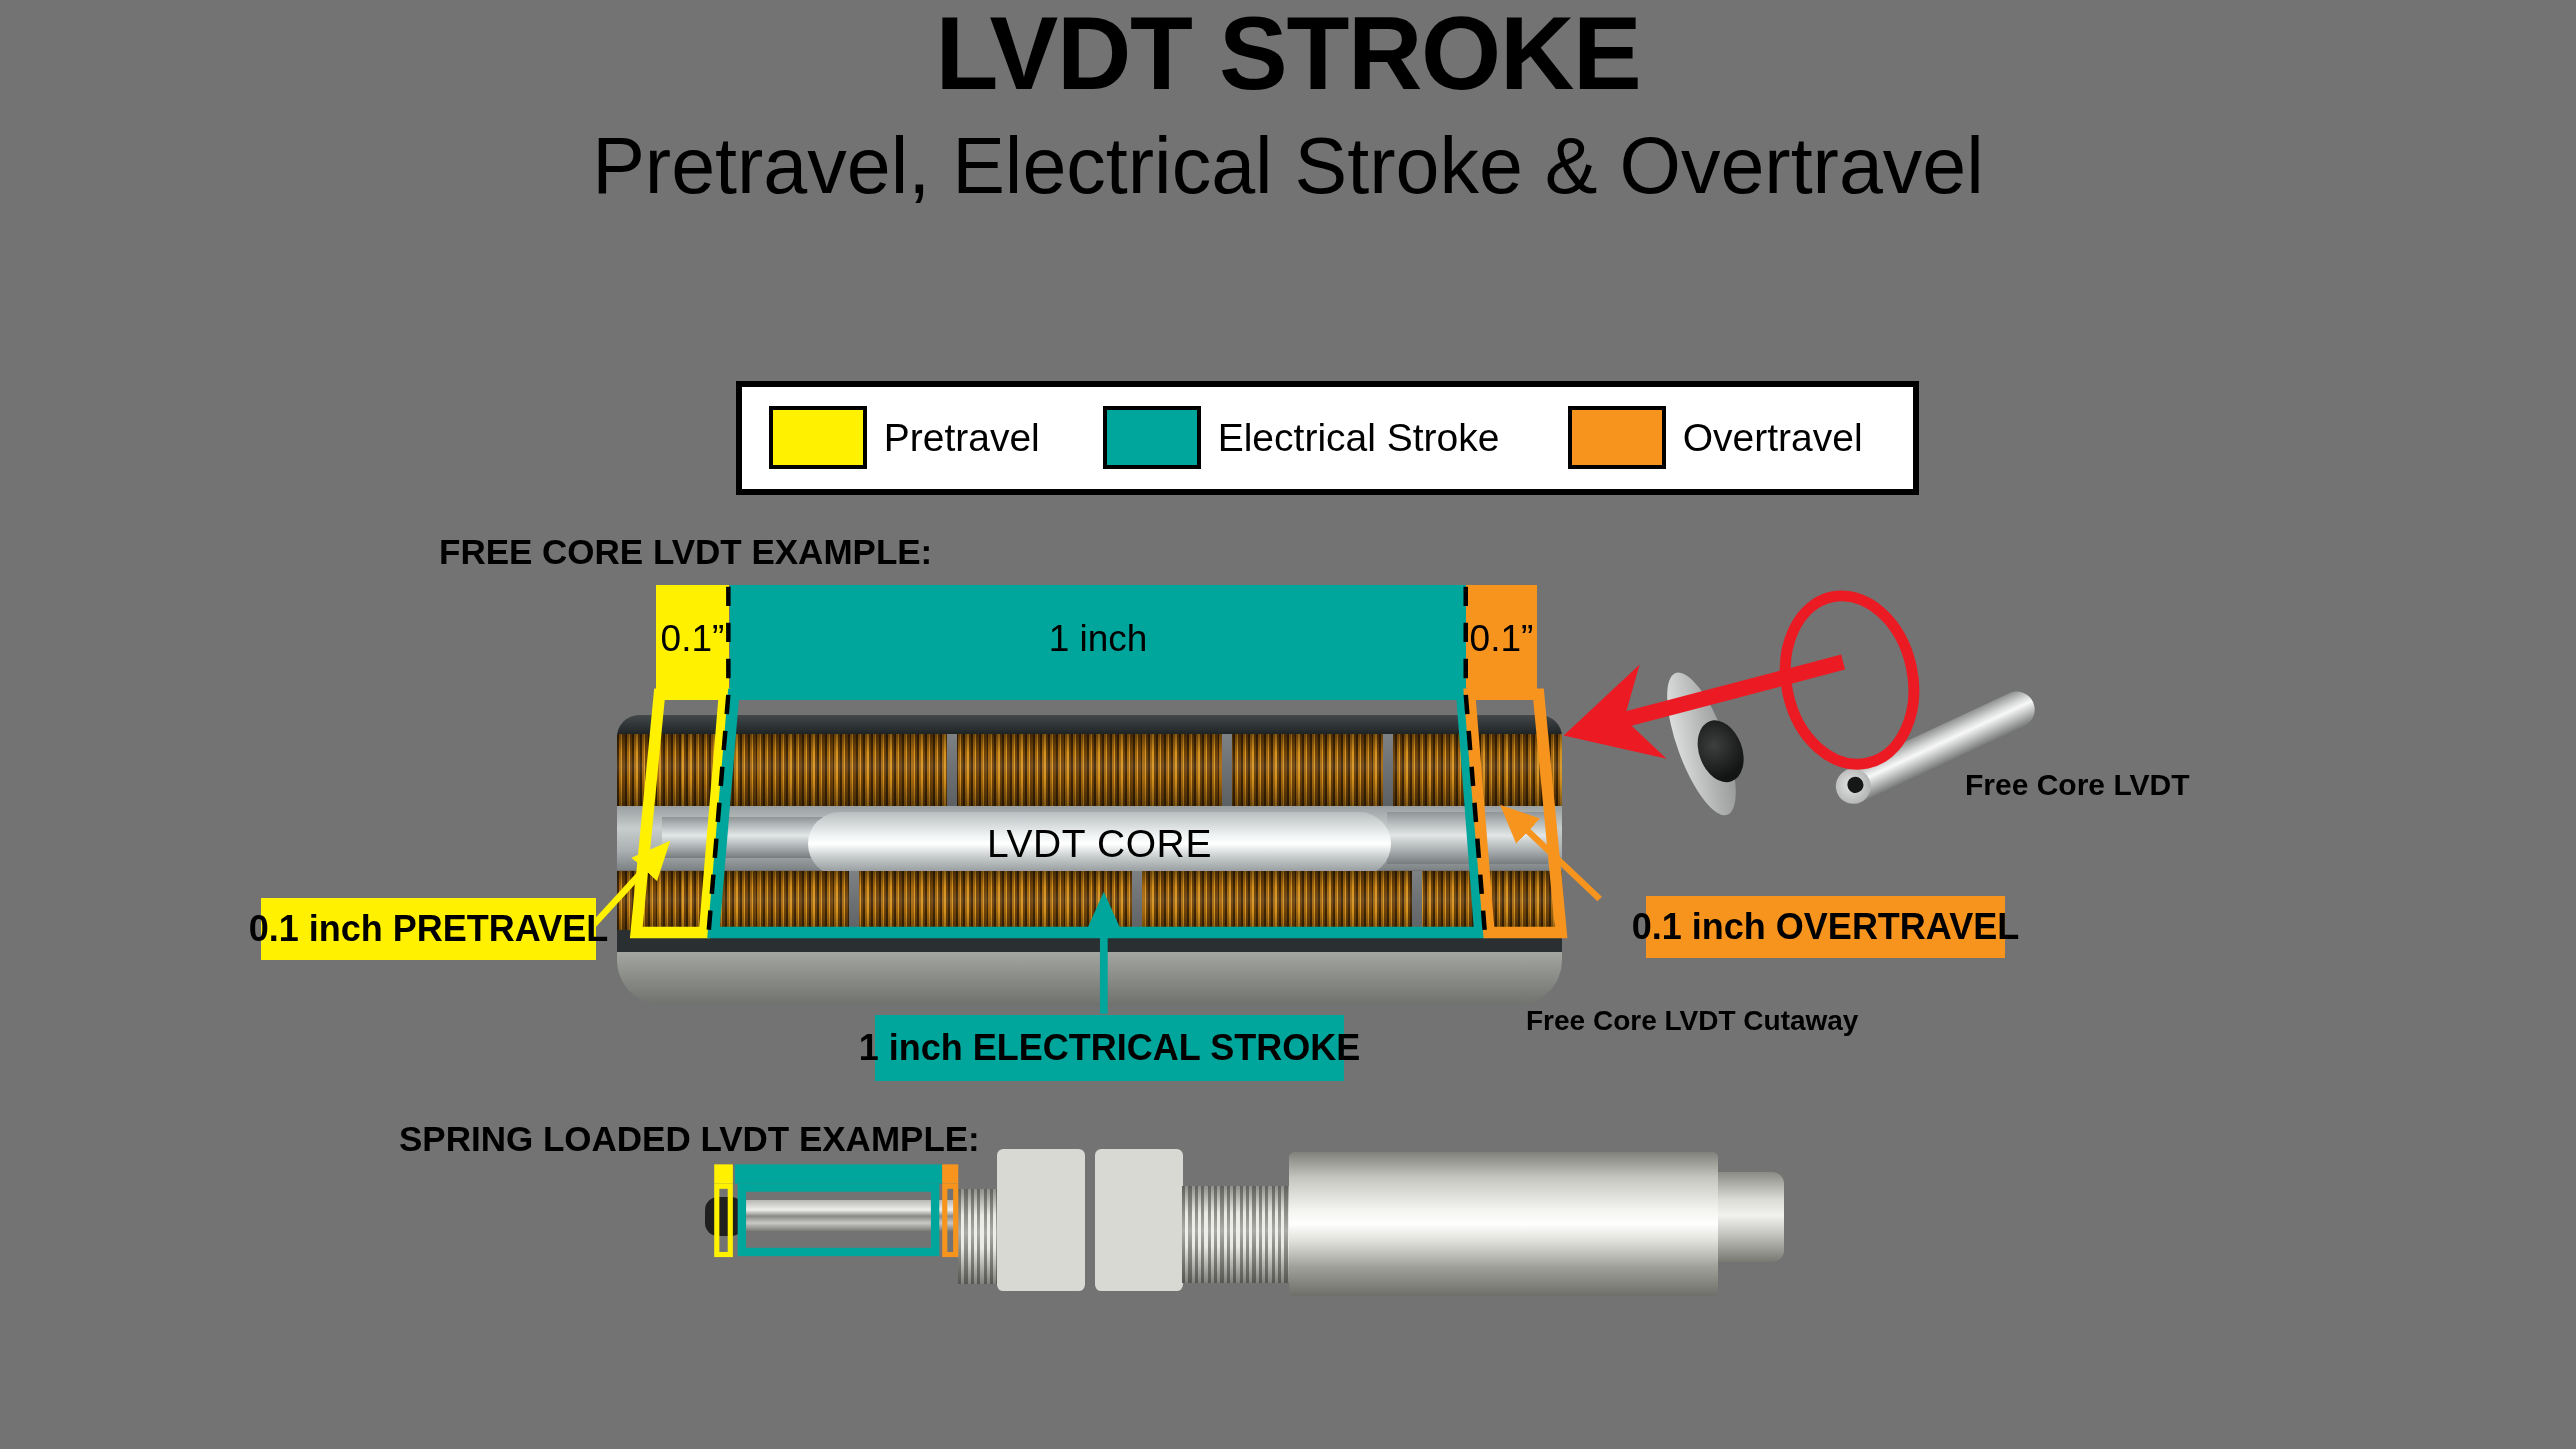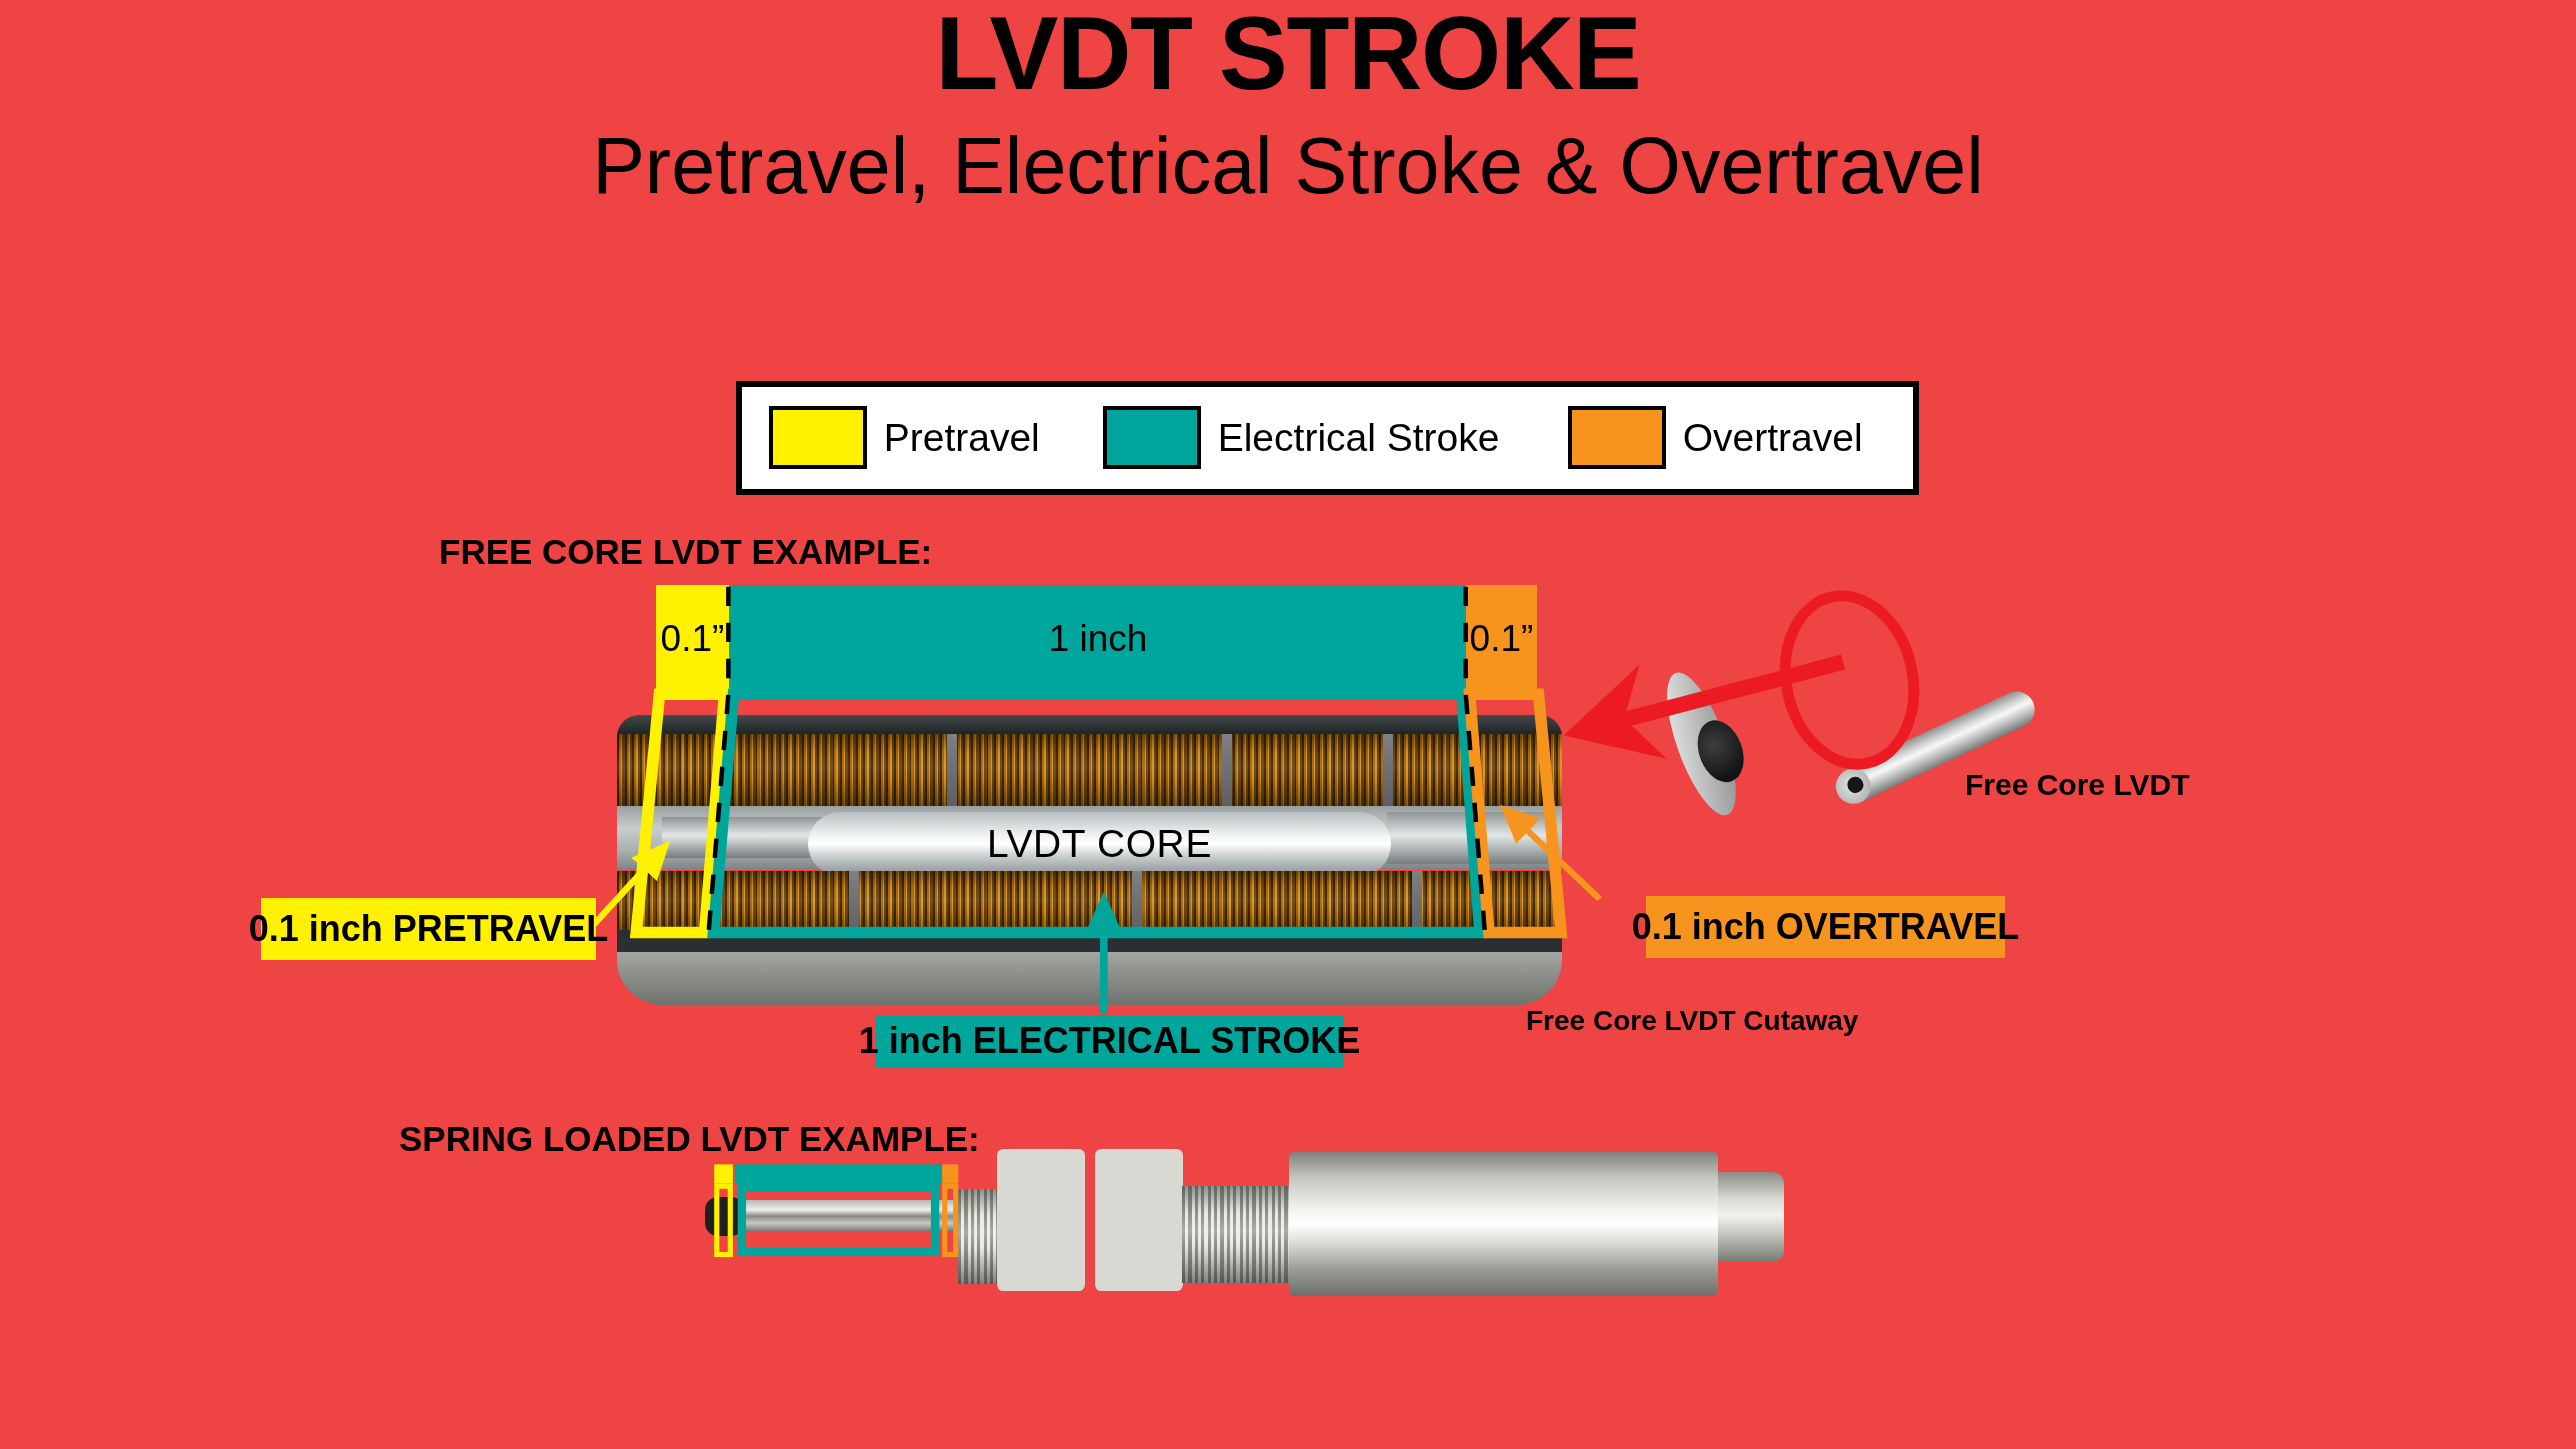--- a/index.html
+++ b/index.html
@@ -1,16 +1,16 @@
 <!DOCTYPE html>
 <html style="font-size:10.3px"><head>
 <meta charset="utf-8">
 <style>
   html,body{margin:0;padding:0;background:#ffffff;}
-  .canvas{position:relative;width:2576px;height:1449px;background:#ef4444;overflow:hidden;
+  .canvas{position:relative;width:2576px;height:1449px;background:#737373;overflow:hidden;
           font-family:"Liberation Sans", sans-serif;color:#000;}
   .abs{position:absolute;}
 
   
   .hdr{left:0;top:150;width:2576px;text-align:center;}
   .title{font-size:103px;font-weight:800;letter-spacing:-1.3px;line-height:1.05;}
   .subtitle{font-size:79px;font-weight:400;margin-top:11.6px;}
 
   
   .legend{left:736px;top:381px;width:1171px;height:102px;border:6.4px solid #000;background:#fff;}
@@ -45,21 +45,21 @@
         background:linear-gradient(180deg,#b9bec0,#f2f5f5 38%,#ffffff 50%,#c3c8c9 72%,#8a9092);
         display:flex;align-items:center;justify-content:center;}
   .core-label{font-size:39px;font-weight:500;letter-spacing:0.6px;}
   .housing-bot{left:0;top:215px;width:100%;height:22px;background:linear-gradient(180deg,#30353七,#262b2d);background-color:#2a2f31;}
   .base{left:0;top:237px;width:100%;height:53px;border-radius:0 0 45px 45px;
         background:linear-gradient(180deg,#a3a6a1,#8b8e89 45%,#6f726d);}
 
   
   .callout{display:flex;align-items:center;justify-content:center;font-size:36px;font-weight:800;white-space:nowrap;}
   .co-pre{left:261px;top:898px;width:335px;height:62px;background:#FFF100;}
-  .co-es{left:875px;top:1015px;width:469px;height:52px;background:#00A69B;}
+  .co-es{left:875px;top:1015px;width:469px;height:66px;background:#00A69B;}
   .co-over{left:1598px;top:896px;width:359px;height:62px;background:#F7941E;margin-left:48px;}
   .caption{font-size:28px;font-weight:700;}
   .cap-cut{left:1526px;top:1005px;text-align:center;}
   .cap-photo{left:1965px;top:768px;font-size:30px;}
 
   
   .cyl-big{left:1684px;top:609px;width:361px;height:151px;border-radius:10.3px;
      background:linear-gradient(180deg,#7e817f,#c2c5c4 20%,#eff1f0 38%,#ffffff 48%,#d2d5d4 62%,#96999七,#969997 80%,#6e7170);
      transform:rotate(-20deg);transform-origin:50% 50%;}
   .cyl-face{position:absolute;left:-16.7px;top:0;width:48px;height:100%;border-radius:50%;

